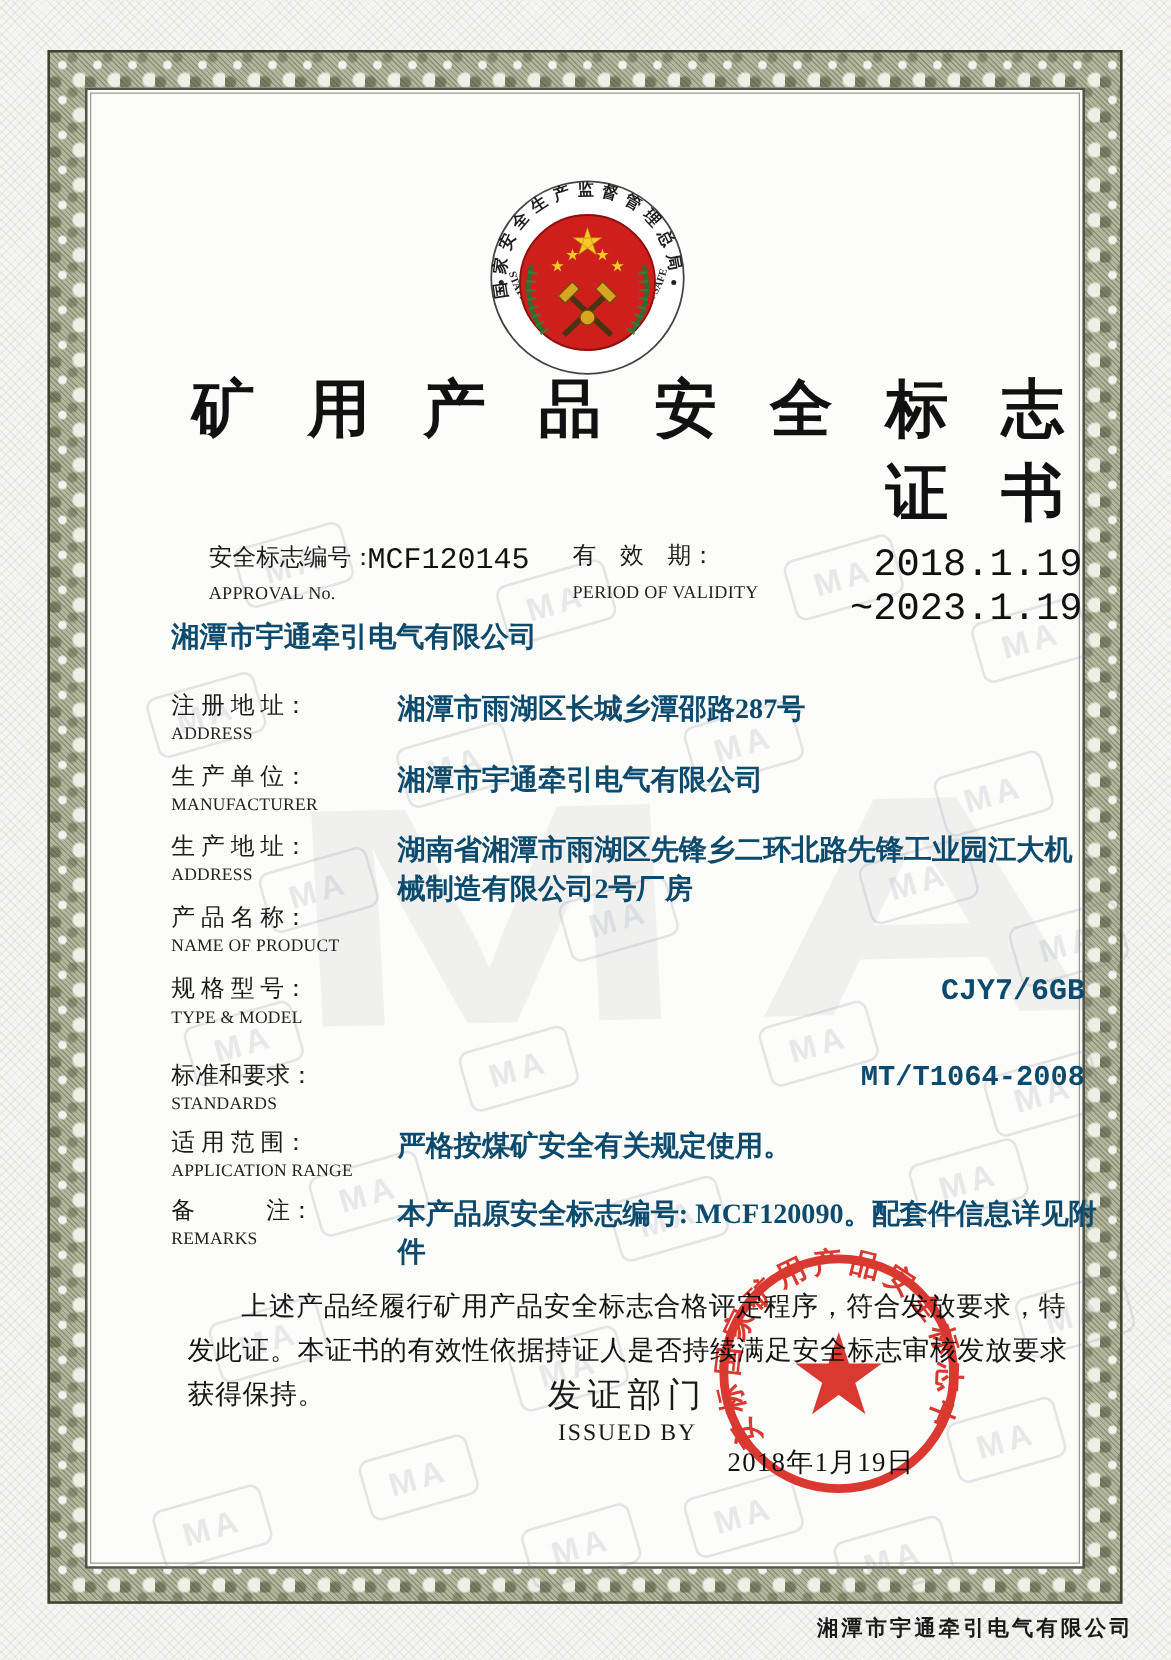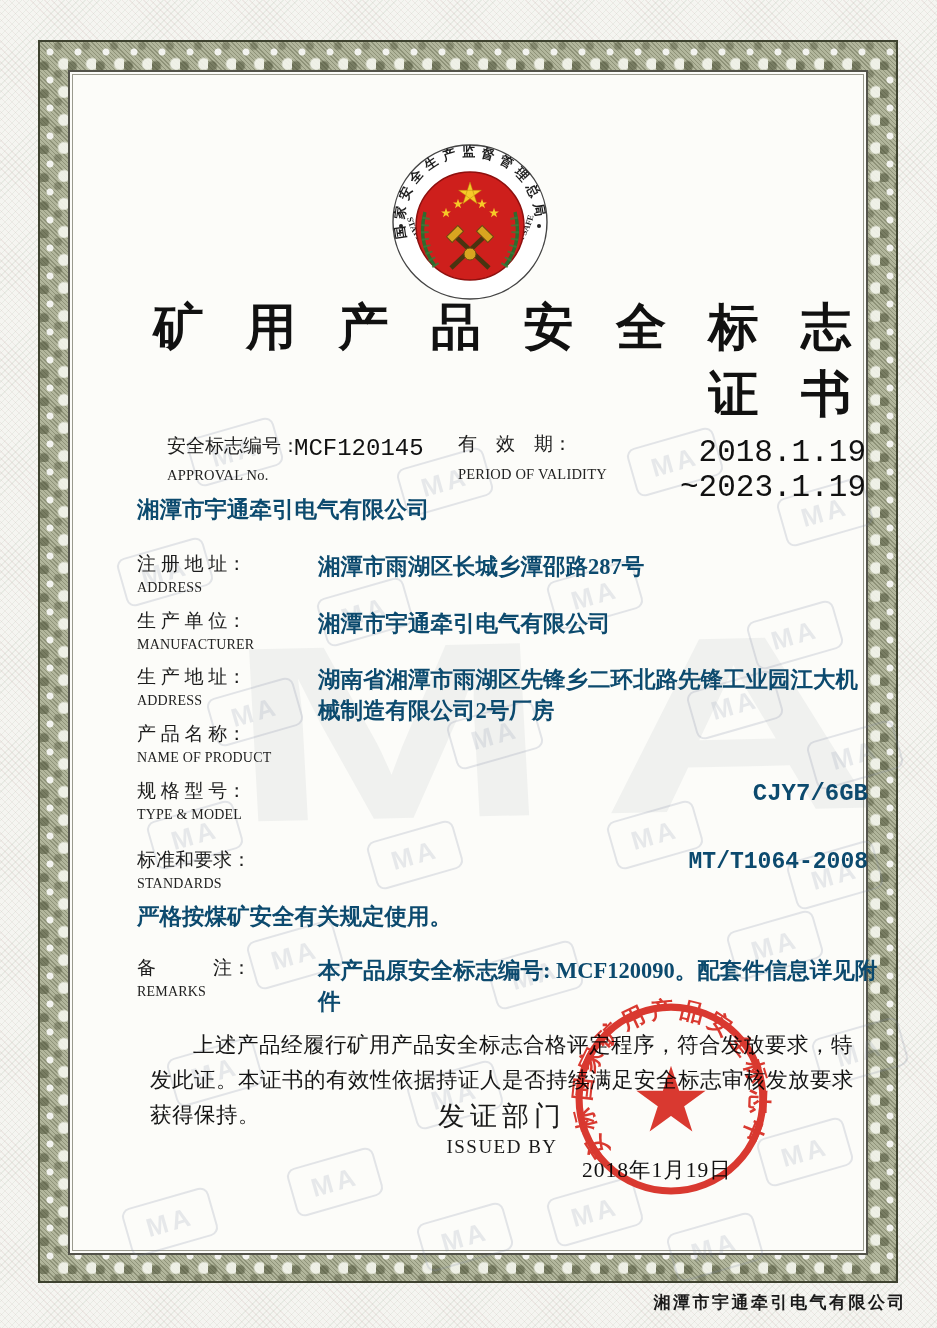--- a/index.html
+++ b/index.html
@@ -227,20 +227,24 @@
 
       <div class="frow" style="top:775px">
         <div class="flabel">
           <span class="cn-label">标准和要求：</span>
           <div class="en-caption">STANDARDS</div>
         </div>
         <div class="fvalue mono" style="font-size:23px">MT/T1064-2008</div>
       </div>
 
       <div class="frow" style="top:829px">
+        <div class="flabel">
+          <span class="cn-label">适 用 范 围：</span>
+          <div class="en-caption">APPLICATION RANGE</div>
+        </div>
         <div class="fvalue">严格按煤矿安全有关规定使用。</div>
       </div>
 
       <div class="frow" style="top:883px">
         <div class="flabel">
           <span class="cn-label">备　　　注：</span>
           <div class="en-caption">REMARKS</div>
         </div>
         <div class="fvalue" style="width:580px">本产品原安全标志编号: MCF120090。配套件信息详见附件</div>
       </div>

